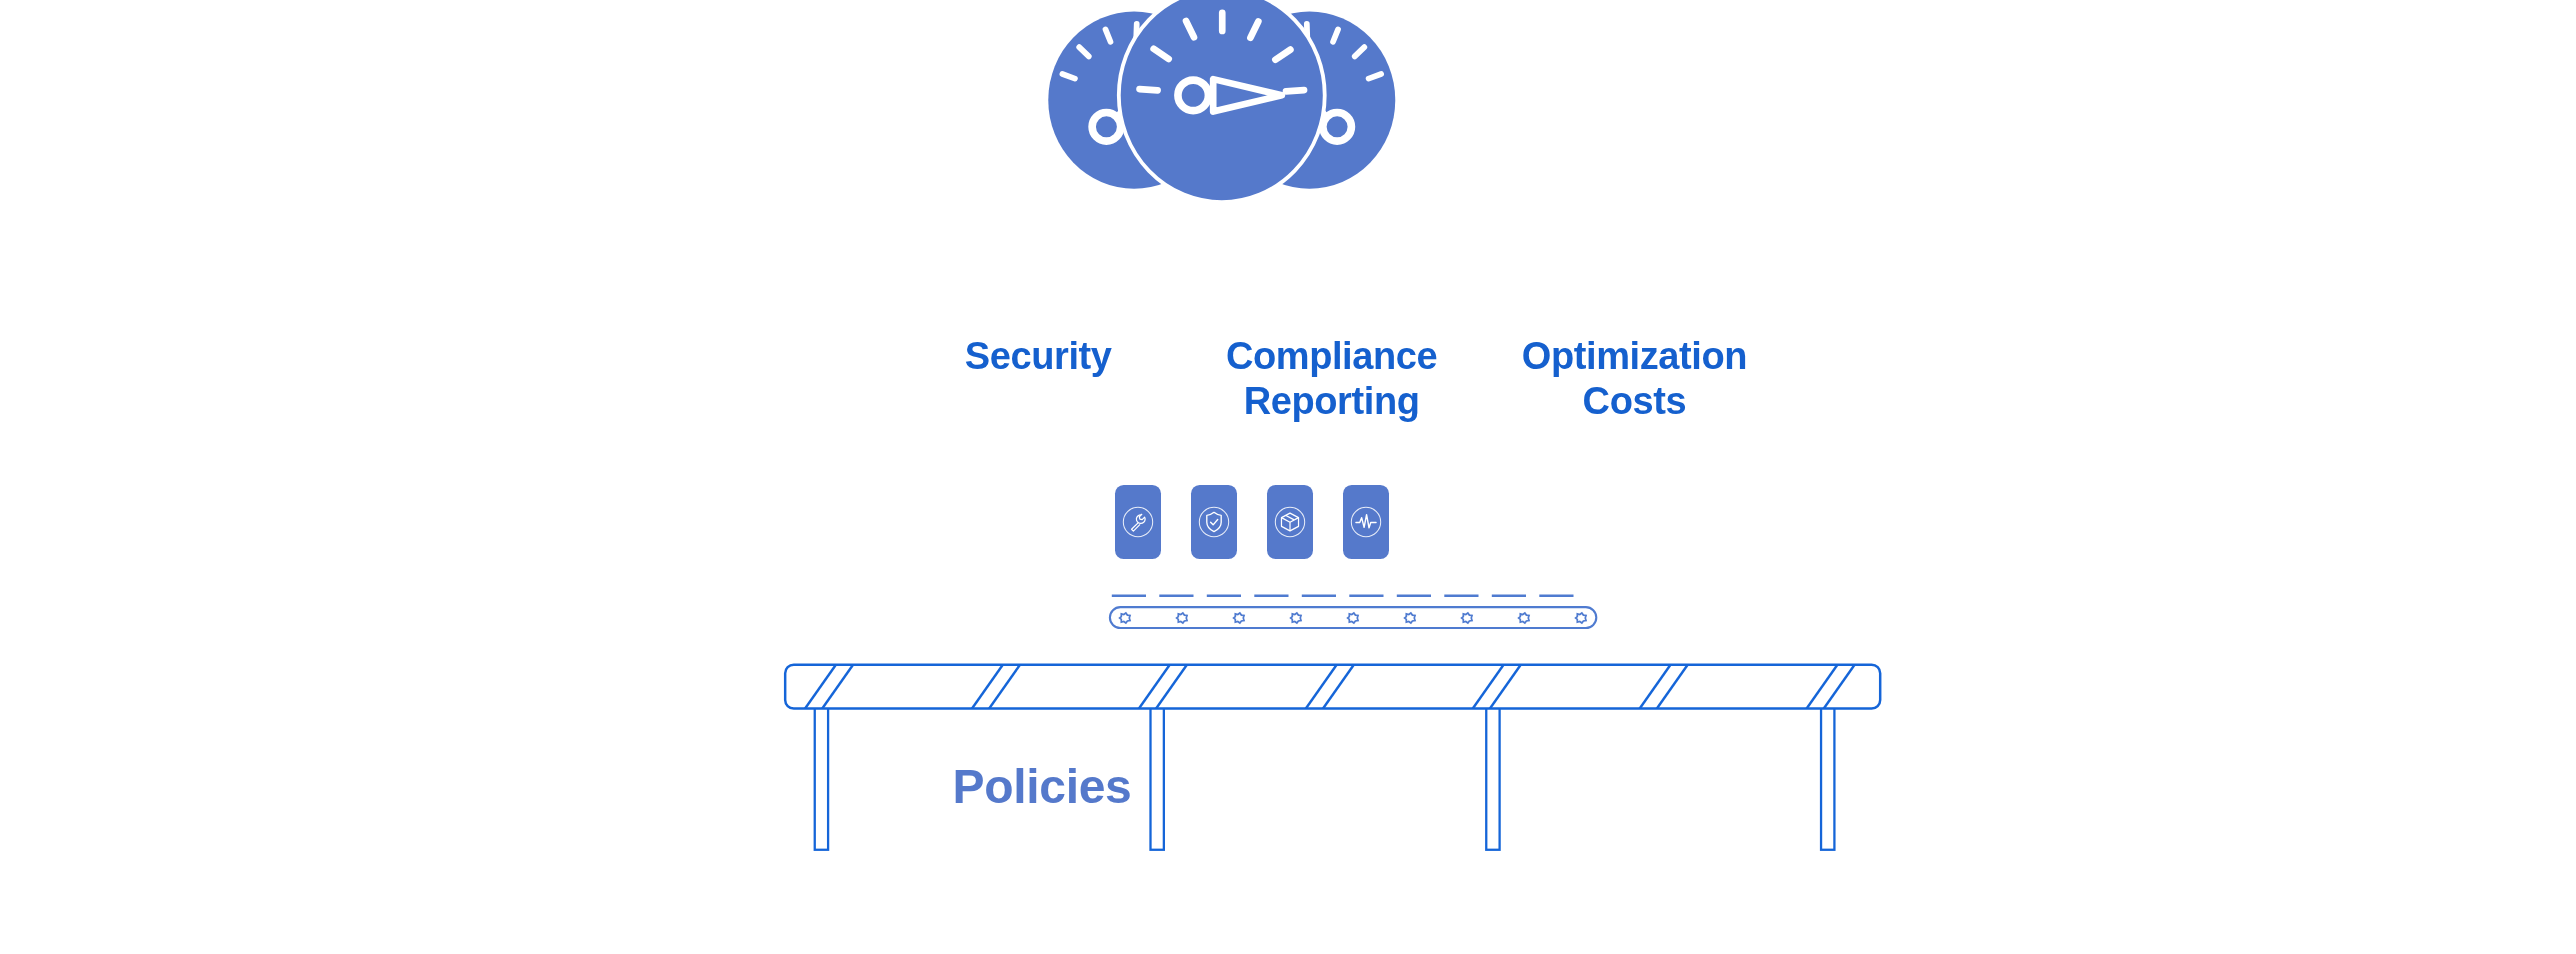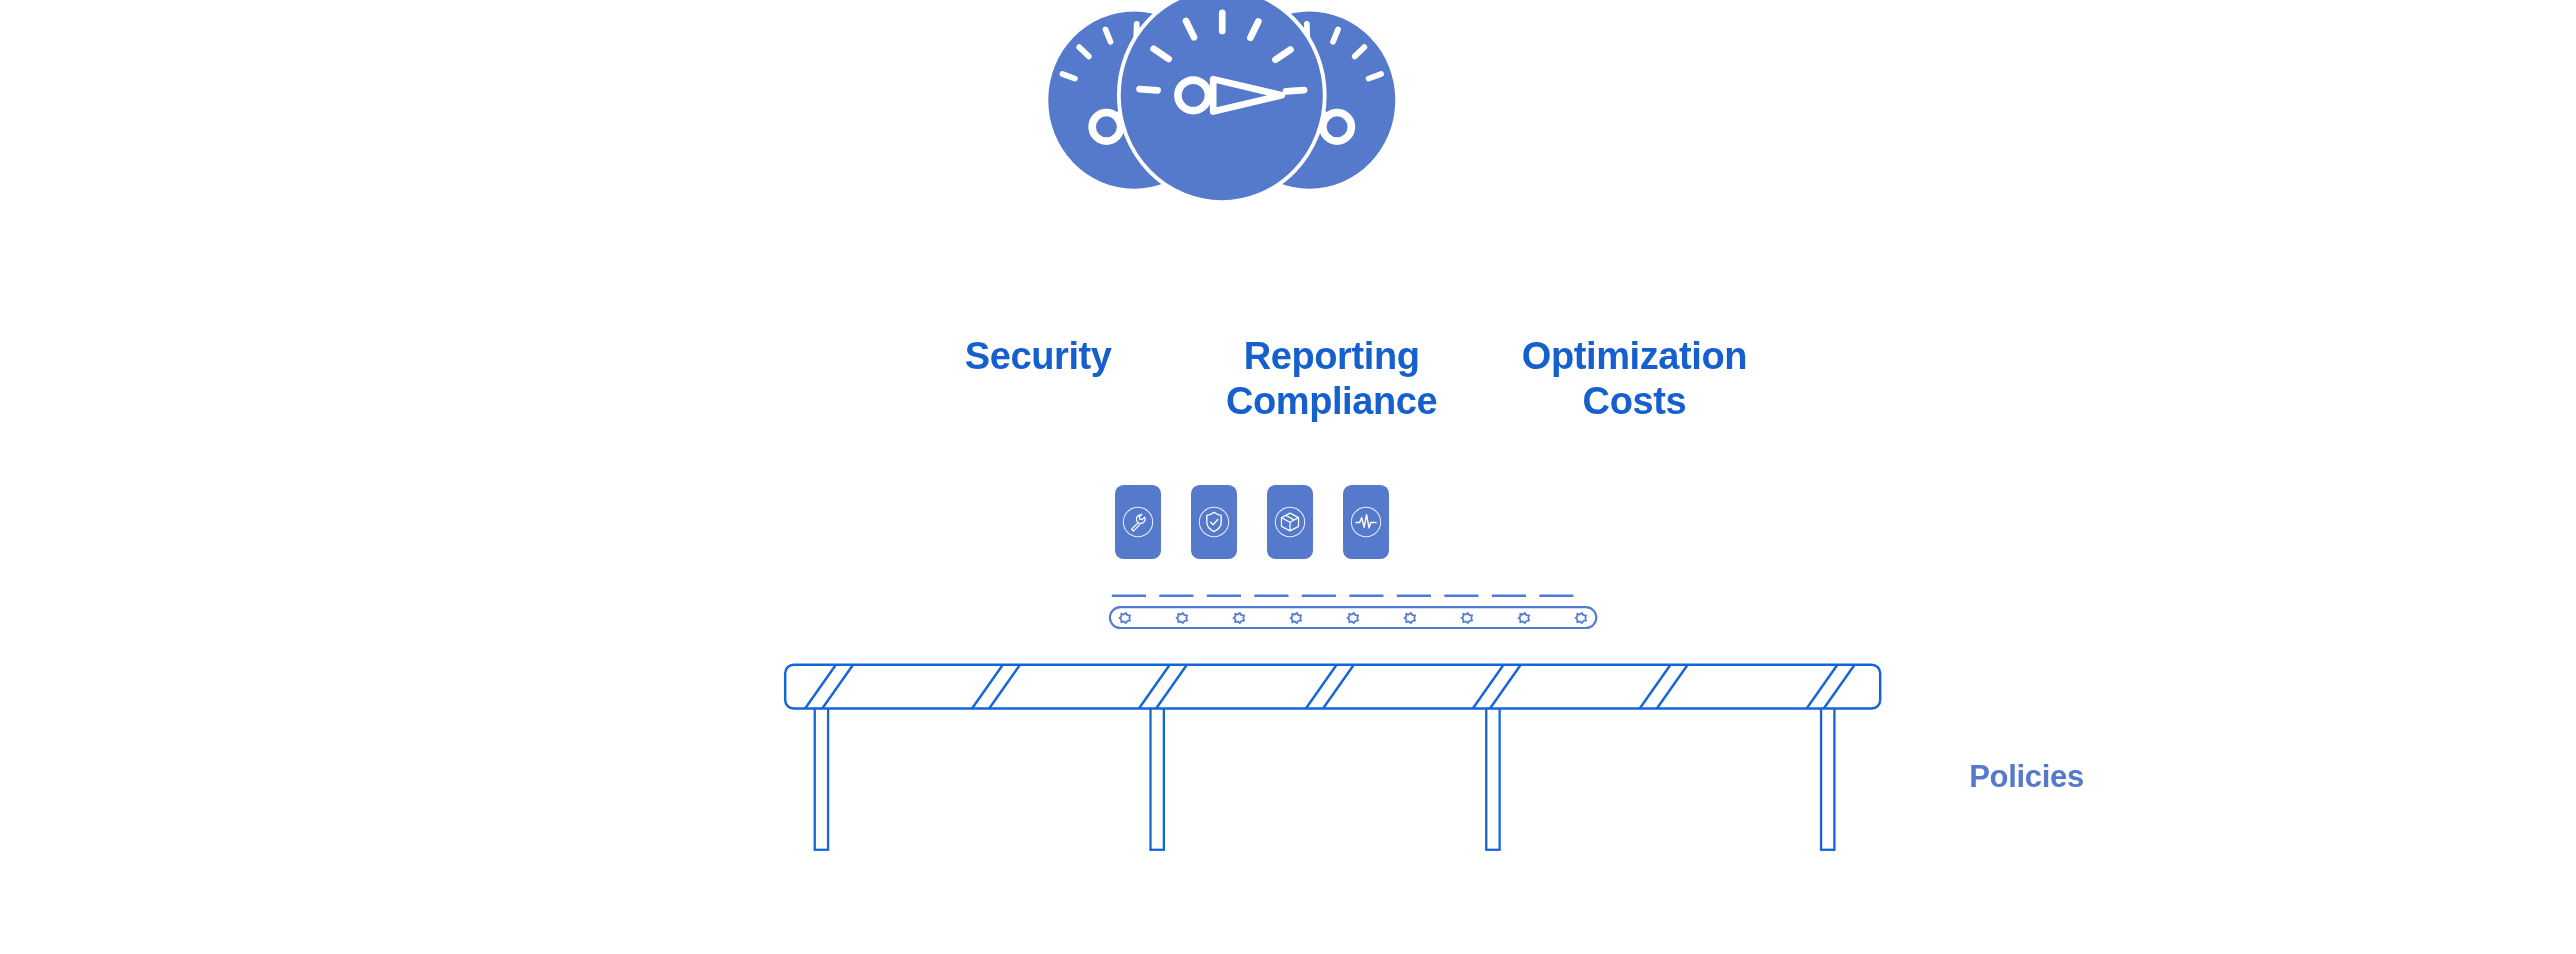--- a/index.html
+++ b/index.html
@@ -104,23 +104,23 @@
     top: 659px;
     width: 1145px;
     height: 248px;
   }
 
   .policies-label {
     position: absolute;
     left: 0;
     top: 759px;
     width: 2084px;
-    text-align: right;
+    text-align: center;
     color: #5579cb;
-    font-size: 31px;
+    font-size: 48px;
     font-weight: bold;
     letter-spacing: -0.3px;
   }
 </style>
 </head>
 <body>
 
 <div class="canvas">
   <div class="stage">
 
@@ -175,22 +175,22 @@
         </g>
       </svg>
     </div>
 
     <div class="labels-layer">
       <div class="label-row">
         <div class="label-col c0">
           <span class="label-line">Security</span>
         </div>
         <div class="label-col c1">
+          <span class="label-line">Compliance</span>
           <span class="label-line">Reporting</span>
-          <span class="label-line">Compliance</span>
         </div>
         <div class="label-col c2">
           <span class="label-line">Optimization</span>
           <span class="label-line">Costs</span>
         </div>
       </div>
     </div>
 
     <div class="cards-layer">
       <div class="cards-row">

